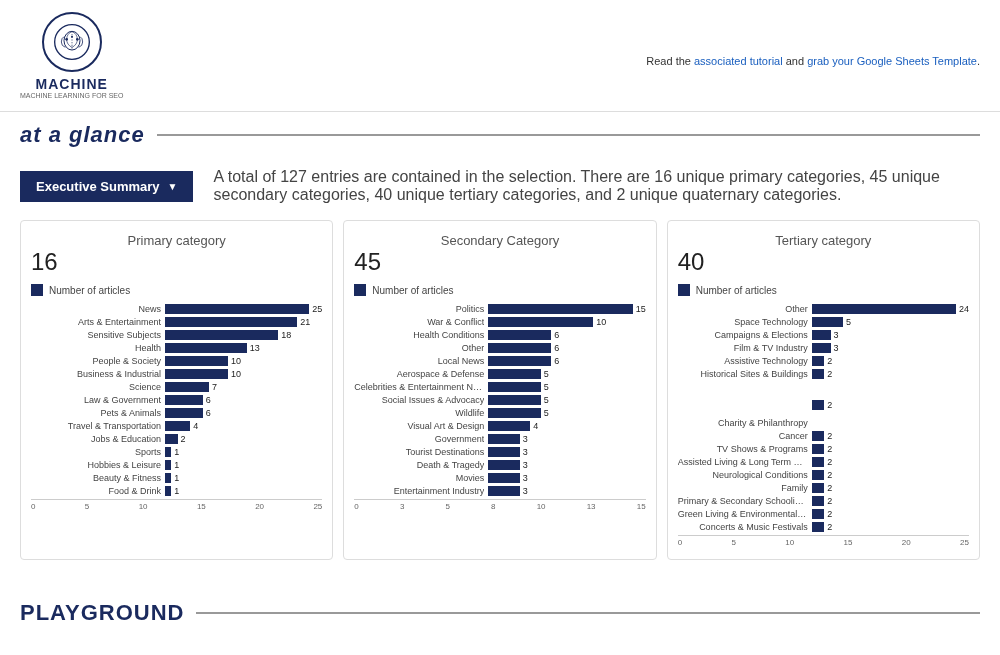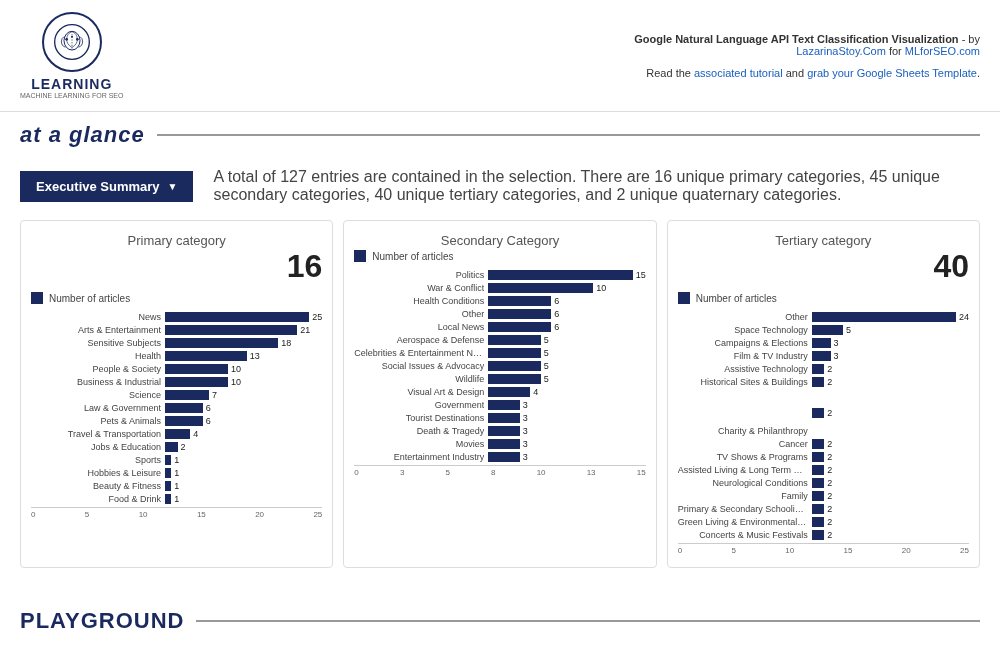--- a/index.html
+++ b/index.html
@@ -24,21 +24,21 @@
     .glance-section { padding: 0 20px 20px; }
     .glance-controls { display: flex; align-items: center; gap: 20px; margin: 10px 0 16px; }
     .executive-btn { background: #1a2a5e; color: #fff; border: none; padding: 8px 16px; font-size: 13px; font-weight: bold; cursor: pointer; display: flex; align-items: center; gap: 8px; }
     .executive-btn .arrow { font-size: 10px; }
     .summary-text { font-size: 16px; color: #444; flex: 1; }
 
     
     .charts-row { display: flex; gap: 10px; margin-top: 10px; }
     .chart-card { flex: 1; border: 1px solid #ddd; border-radius: 4px; padding: 12px 10px; background: #fff; }
     .chart-title { text-align: center; font-size: 13px; color: #555; margin-bottom: 2px; }
-    .chart-number { text-align: right; font-size: 32px; font-weight: bold; color: #222; margin-bottom: 10px; line-height: 1; }
+    .chart-number { text-align: left; font-size: 24px; font-weight: normal; color: #222; margin-bottom: 10px; line-height: 1; }
     .chart-legend { display: flex; align-items: center; gap: 6px; margin-bottom: 8px; font-size: 10px; color: #444; }
     .legend-box { width: 12px; height: 12px; background: #1a2a5e; flex-shrink: 0; }
 
     
     .bar-chart { display: flex; flex-direction: column; gap: 3px; }
     .bar-row { display: flex; align-items: center; gap: 4px; }
     .bar-label { text-align: right; font-size: 9px; color: #444; white-space: nowrap; overflow: hidden; text-overflow: ellipsis; }
     .bar-wrap { flex: 1; display: flex; align-items: center; gap: 3px; }
     .bar { height: 10px; background: #1a2a5e; min-width: 1px; }
     .bar-val { font-size: 9px; color: #222; white-space: nowrap; }
@@ -59,27 +59,24 @@
         <ellipse cx="30" cy="28" rx="12" ry="14" stroke="#1a2a5e" stroke-width="1.5" fill="none"></ellipse>
         <path d="M30 14 Q22 18 22 26 Q22 34 30 38 Q38 34 38 26 Q38 18 30 14" stroke="#1a2a5e" stroke-width="1" fill="none"></path>
         <path d="M18 22 Q14 24 14 30 Q14 36 20 38" stroke="#1a2a5e" stroke-width="1.2" fill="none"></path>
         <path d="M42 22 Q46 24 46 30 Q46 36 40 38" stroke="#1a2a5e" stroke-width="1.2" fill="none"></path>
         <line x1="30" y1="14" x2="30" y2="42" stroke="#1a2a5e" stroke-width="1" stroke-dasharray="2,2"></line>
         <circle cx="22" cy="26" r="2" fill="#1a2a5e"></circle>
         <circle cx="38" cy="26" r="2" fill="#1a2a5e"></circle>
         <circle cx="30" cy="22" r="1.5" fill="#1a2a5e"></circle>
       </svg>
     </div>
-    <div class="logo-text">LEARNING</div>
+    <div class="logo-text">MACHINE</div>
     <div class="logo-sub">MACHINE LEARNING FOR SEO</div>
   </div>
   <div class="header-info">
-    <div>
-      <strong>Google Natural Language API Text Classification Visualization</strong><span> - by </span><a href="#">LazarinaStoy.Com</a><span> for </span><a href="#">MLforSEO.com</a>
-    </div>
     <div style="margin-top:10px;">
       <span>Read the </span><a href="#">associated tutorial</a><span> and </span><a href="#">grab your Google Sheets Template</a><span>.</span>
     </div>
   </div>
 </div>
 
 <div class="section-title">
   <span class="section-title-text">at a GLance</span>
   <div class="section-title-line"></div>
 </div>
@@ -215,20 +212,21 @@
           <span>5</span>
           <span>10</span>
           <span>15</span>
           <span>20</span>
           <span>25</span>
         </div>
     </div>
 
     <div class="chart-card">
       <div class="chart-title">Secondary Category</div>
+      <div class="chart-number">45</div>
       <div class="chart-legend">
         <div class="legend-box"></div>
         <span>Number of articles</span>
       </div>
       <div class="bar-chart" id="secondary-bar-chart">
           <div class="bar-row">
             <div class="bar-label" style="width: 130px; min-width: 130px;">Politics</div>
             <div class="bar-wrap">
               <div class="bar" style="width: 100%;"></div>
               <div class="bar-val">15</div>

